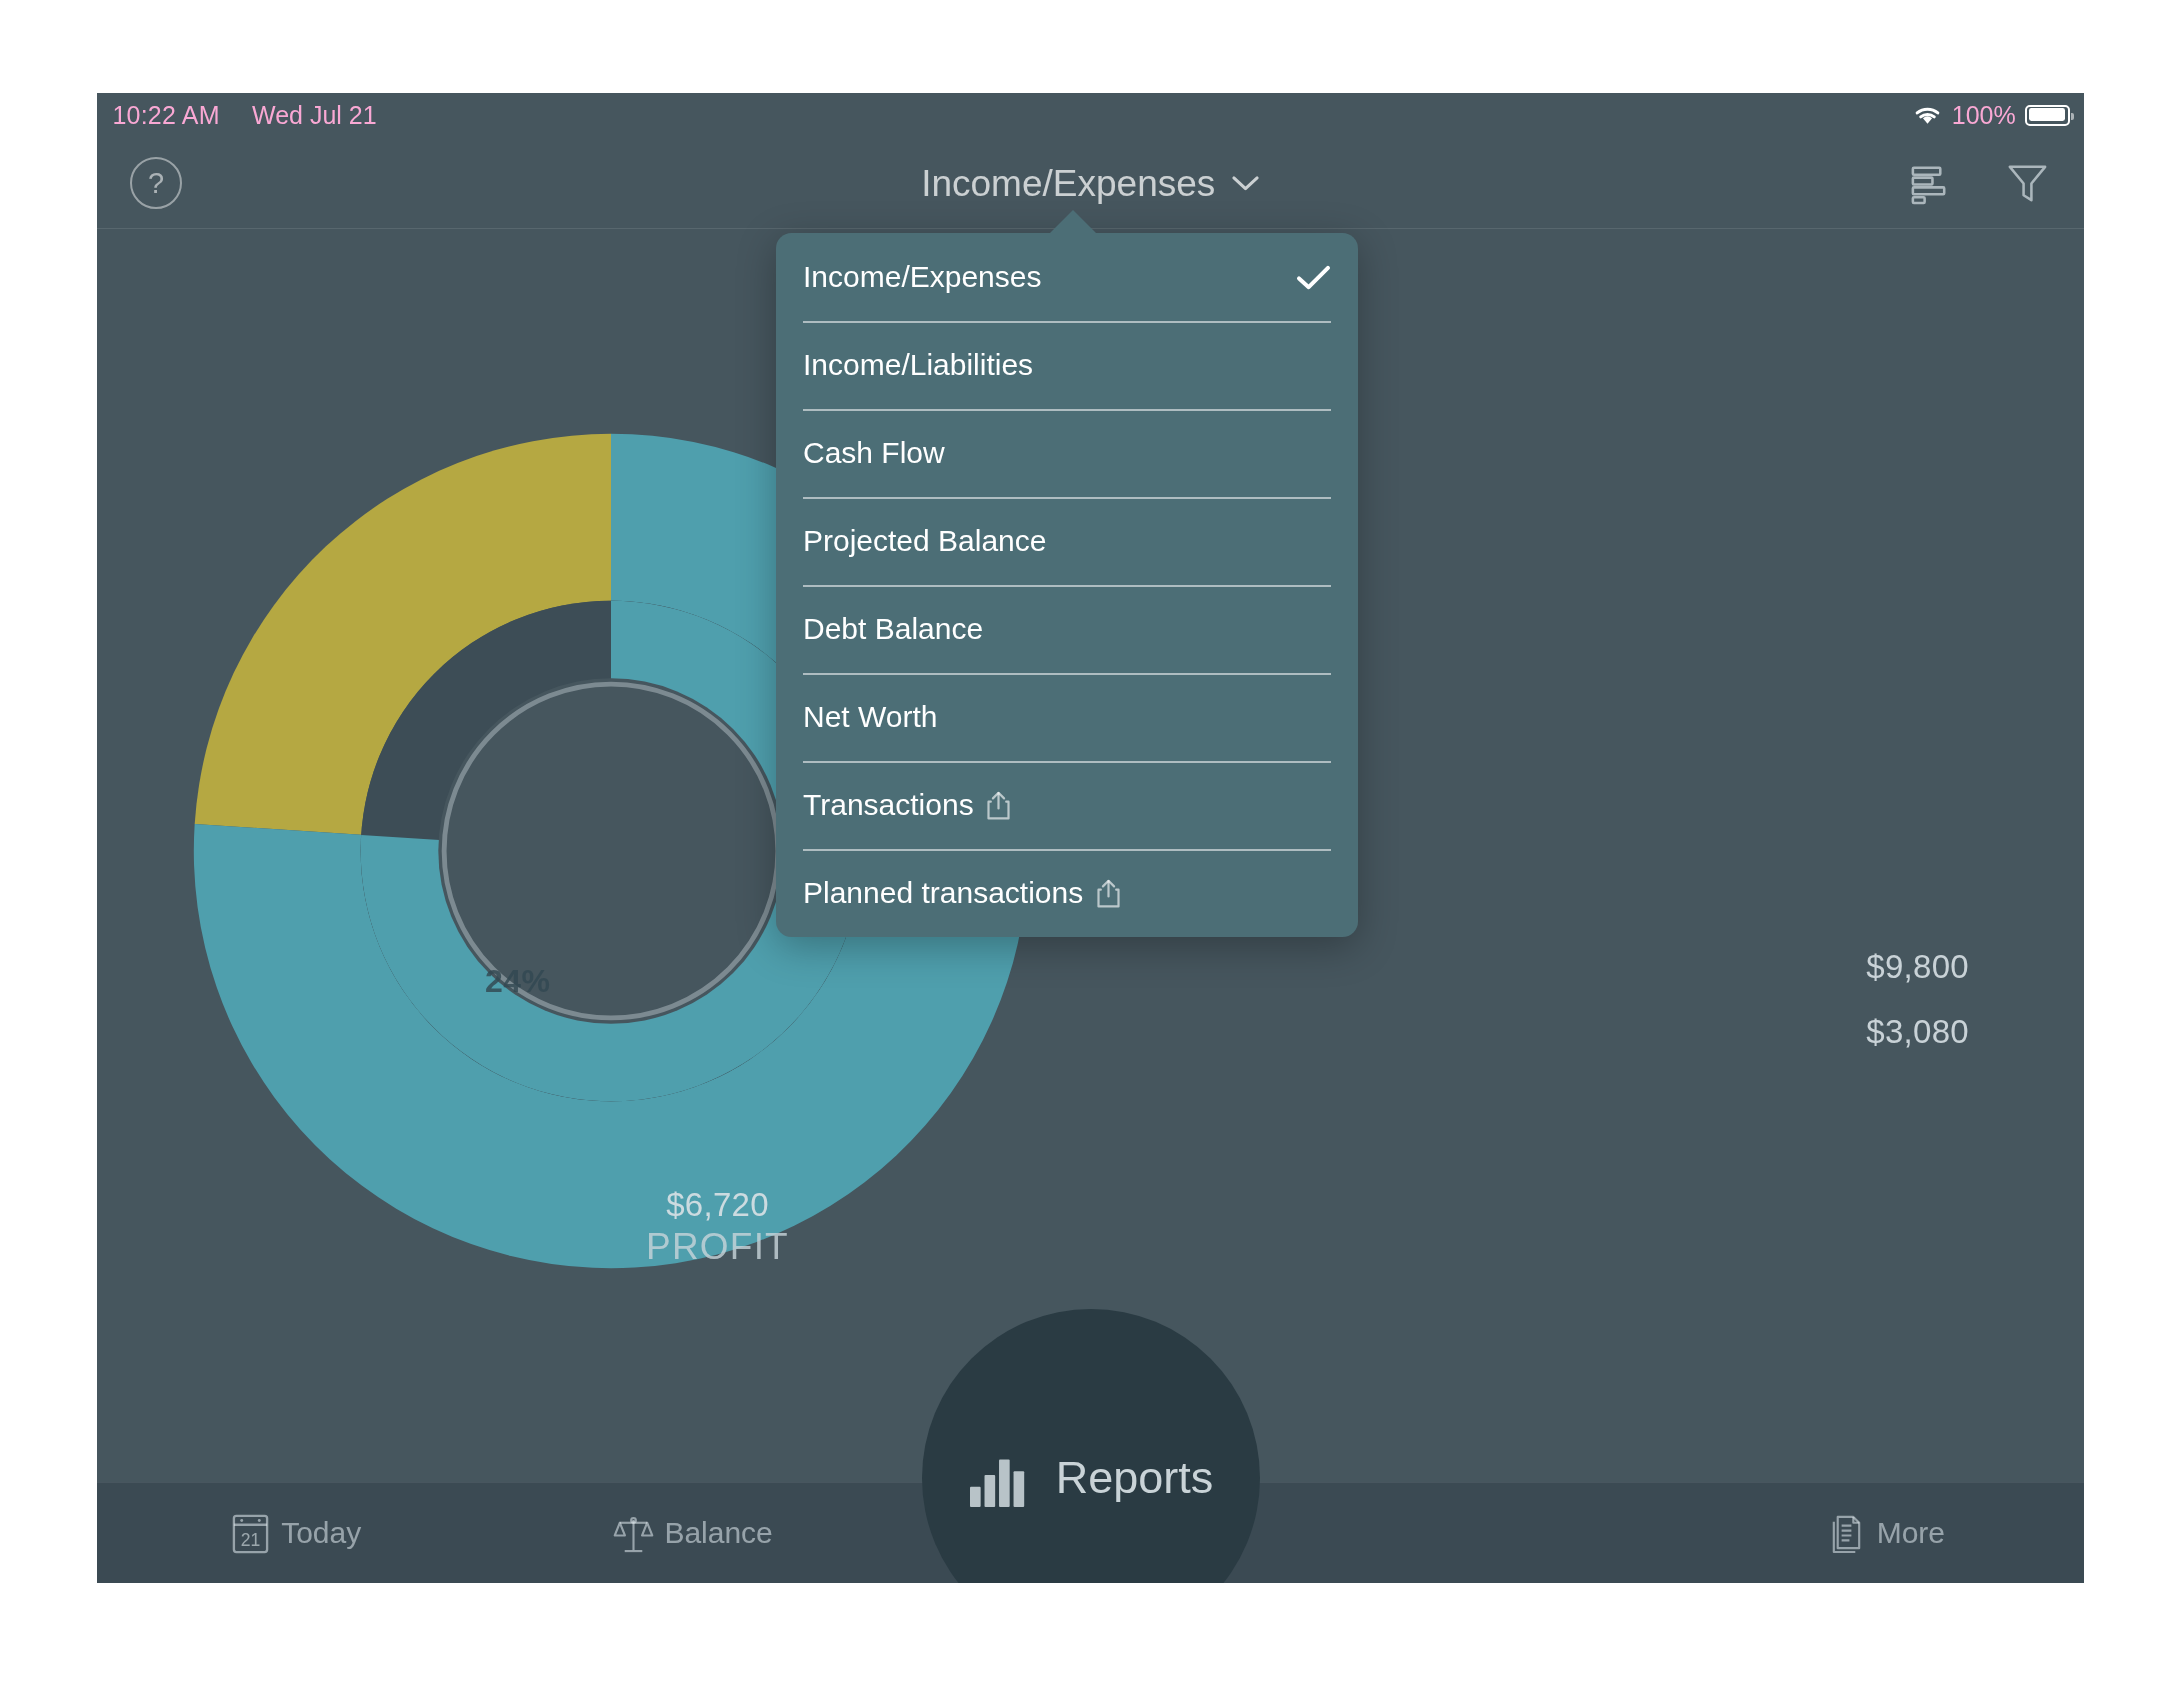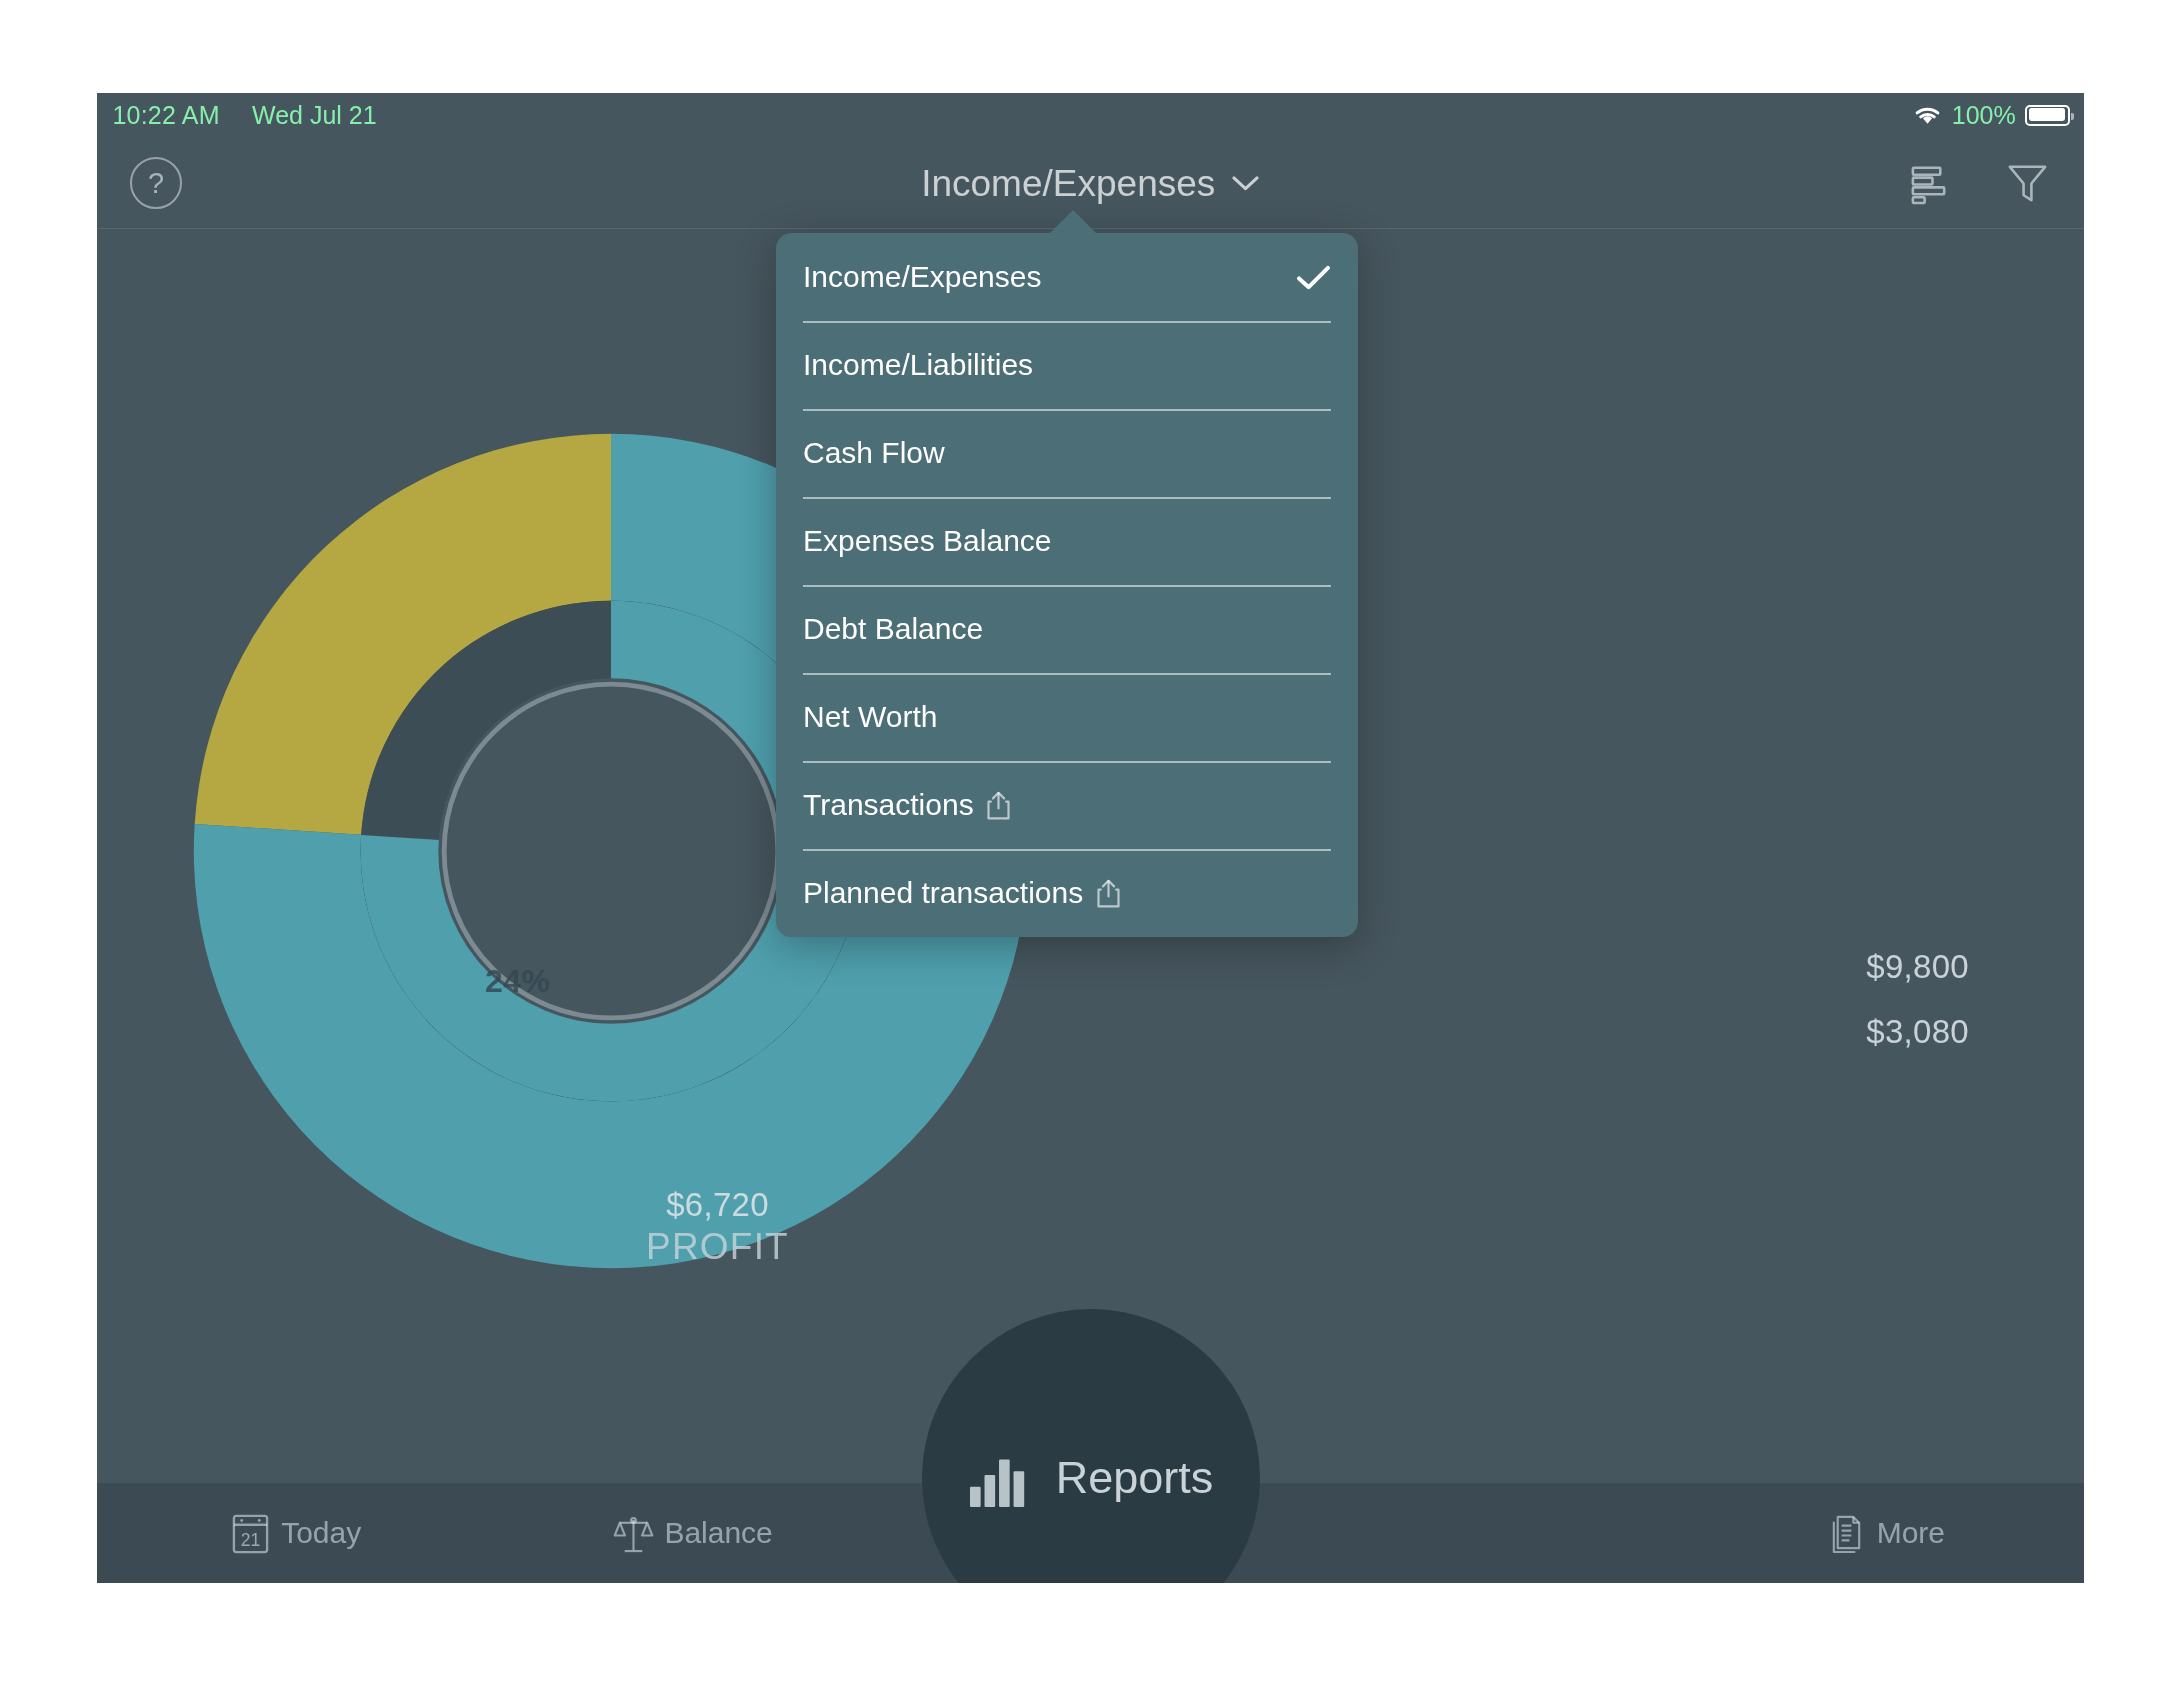--- a/index.html
+++ b/index.html
@@ -14,21 +14,21 @@
     left: 97px; top: 93px;
     width: 1987px; height: 1490px;
     background: #46565e;
     overflow: hidden;
   }
 
   
   #statusbar {
     position: absolute; left: 0; top: 0;
     width: 1987px; height: 45px;
-    color: #86efac;
+    color: #f9a8d4;
     font-size: 25px;
     display: flex; align-items: center;
   }
   #sb-time { position: absolute; left: 15.5px; font-weight: 400; letter-spacing: 0.2px;}
   #sb-date { position: absolute; left: 155px; font-weight: 400;}
   #sb-right {
     position: absolute; right: 13.6px; top: 0; height: 45px;
     display: flex; align-items: center; gap: 9.7px;
   }
   #sb-pct { font-size: 25px; }
@@ -278,21 +278,21 @@
 
     <div class="menu-item">
       <span class="menu-label">Income/Liabilities</span>
     </div>
 
     <div class="menu-item">
       <span class="menu-label">Cash Flow</span>
     </div>
 
     <div class="menu-item">
-      <span class="menu-label">Expenses Balance</span>
+      <span class="menu-label">Projected Balance</span>
     </div>
 
     <div class="menu-item">
       <span class="menu-label">Debt Balance</span>
     </div>
 
     <div class="menu-item">
       <span class="menu-label">Net Worth</span>
     </div>
 

